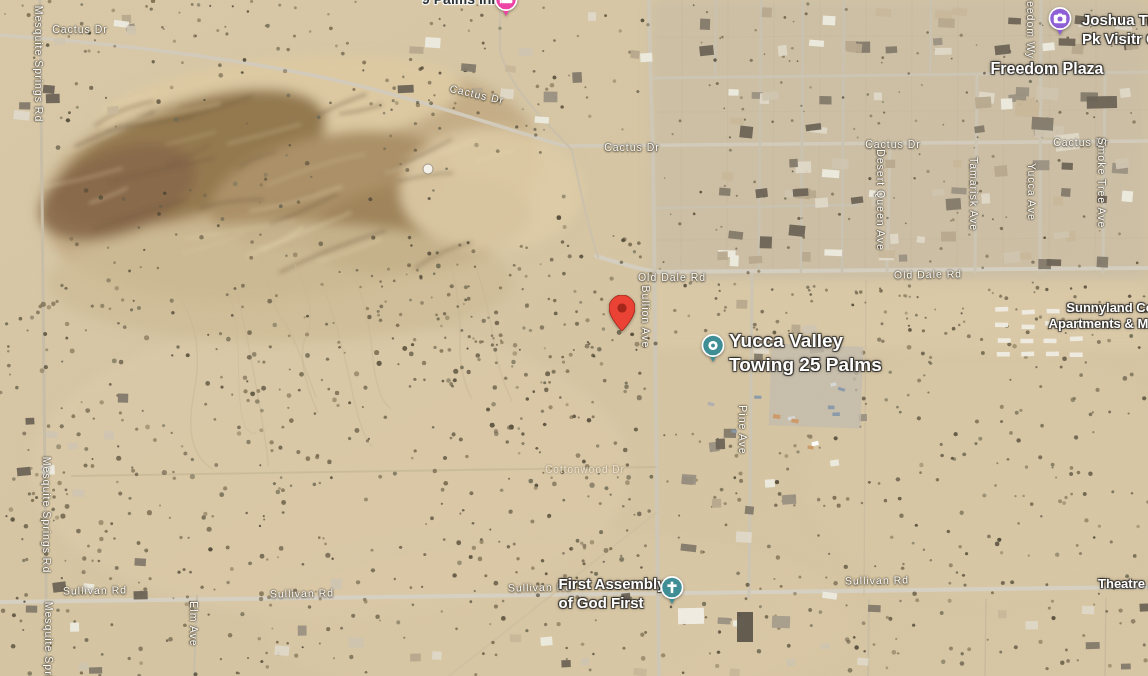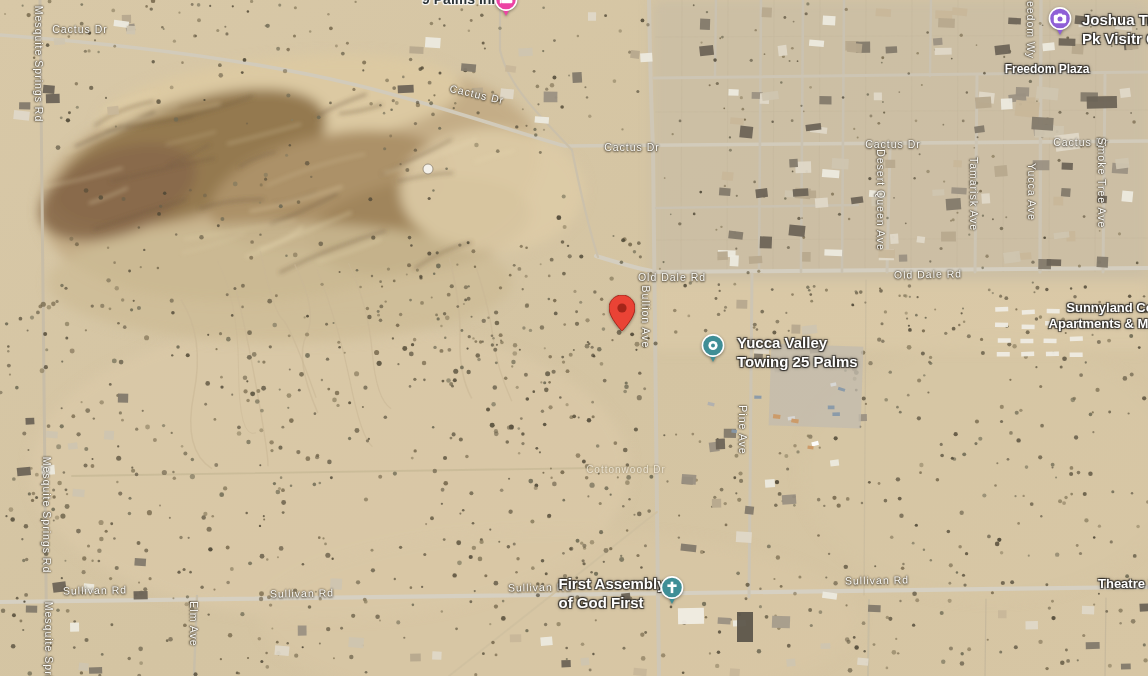--- a/index.html
+++ b/index.html
@@ -4,21 +4,21 @@
 <style>
   html,body{margin:0;padding:0;background:#111;}
   #app{position:relative;width:1148px;height:676px;overflow:hidden;
        font-family:"Liberation Sans",sans-serif;background:#d5c5a3;}
   #terrain{position:absolute;left:0;top:0;}
   #labels{position:absolute;left:0;top:0;width:100%;height:100%;}
   .road-label{position:absolute;white-space:nowrap;color:#fbfaf6;font-size:10.5px;
       letter-spacing:1px;font-weight:400;
       text-shadow:0 0 2px rgba(82,74,60,.95),0 0 2px rgba(82,74,60,.9),0 1px 2px rgba(70,62,48,.8);}
   .road-label.faint{font-size:10px;opacity:.85;color:#f1ead9;
-      text-shadow:0 0 2px rgba(125,112,88,.8),0 0 2px rgba(125,112,88,.6);margin-left:41px;}
+      text-shadow:0 0 2px rgba(125,112,88,.8),0 0 2px rgba(125,112,88,.6);}
   .place-label{position:absolute;color:#fff;font-weight:700;line-height:1.25;white-space:nowrap;
       text-shadow:-1px -1px 1px rgba(40,38,34,.8),1px -1px 1px rgba(40,38,34,.8),
                   -1px 1px 1px rgba(40,38,34,.8),1px 1px 1px rgba(40,38,34,.8),0 0 4px rgba(20,20,20,.45);}
   .place-label.dark{color:#2c3438;
       text-shadow:-1px -1px 1px rgba(255,255,255,.95),1px -1px 1px rgba(255,255,255,.95),
                   -1px 1px 1px rgba(255,255,255,.95),1px 1px 1px rgba(255,255,255,.95);}
   .place-label div{white-space:nowrap;}
   .marker{position:absolute;}
   .marker svg{display:block;filter:drop-shadow(0 1px 1.5px rgba(0,0,0,.4));}
 </style>
@@ -1837,24 +1837,24 @@
       <div class="road-label" style="left: 1031px; top: 24px; transform: translate(-50%, -50%) rotate(90deg);">Freedom Wy</div>
       <div class="road-label" style="left: 1102px; top: 183px; transform: translate(-50%, -50%) rotate(90deg);">Smoke Tree Ave</div>
       <div class="road-label" style="left: 194px; top: 624px; transform: translate(-50%, -50%) rotate(90deg);">Elm Ave</div>
       <div class="place-label dark" style="left: 461px; top: 0px; font-size: 14px; text-align: center; transform: translate(-50%, -50%);">
         <div>9 Palms Inn</div>
       </div>
       <div class="place-label" style="left: 1082px; top: 30px; font-size: 15px; text-align: left; transform: translate(0px, -50%);">
         <div>Joshua Tre</div>
         <div>Pk Visitr Ctr</div>
       </div>
-      <div class="place-label" style="left: 1047px; top: 69px; font-size: 12px; text-align: center; transform: translate(-50%, -50%);">
+      <div class="place-label" style="left: 1047px; top: 69px; font-size: 16px; text-align: center; transform: translate(-50%, -50%);">
         <div>Freedom Plaza</div>
       </div>
-      <div class="place-label" style="left: 729px; top: 353px; font-size: 15px; text-align: left; transform: translate(0px, -50%); margin-left: 8px;">
+      <div class="place-label" style="left: 729px; top: 353px; font-size: 19px; text-align: left; transform: translate(0px, -50%);">
         <div>Yucca Valley</div>
         <div>Towing 25 Palms</div>
       </div>
       <div class="place-label" style="left: 1110px; top: 316px; font-size: 13px; text-align: center; transform: translate(-50%, -50%);">
         <div>Sunnyland Co</div>
         <div>Apartments &amp; Mobil</div>
       </div>
       <div class="place-label" style="left: 612px; top: 594px; font-size: 15px; text-align: left; transform: translate(-50%, -50%);">
         <div>First Assembly</div>
         <div>of God First</div>

